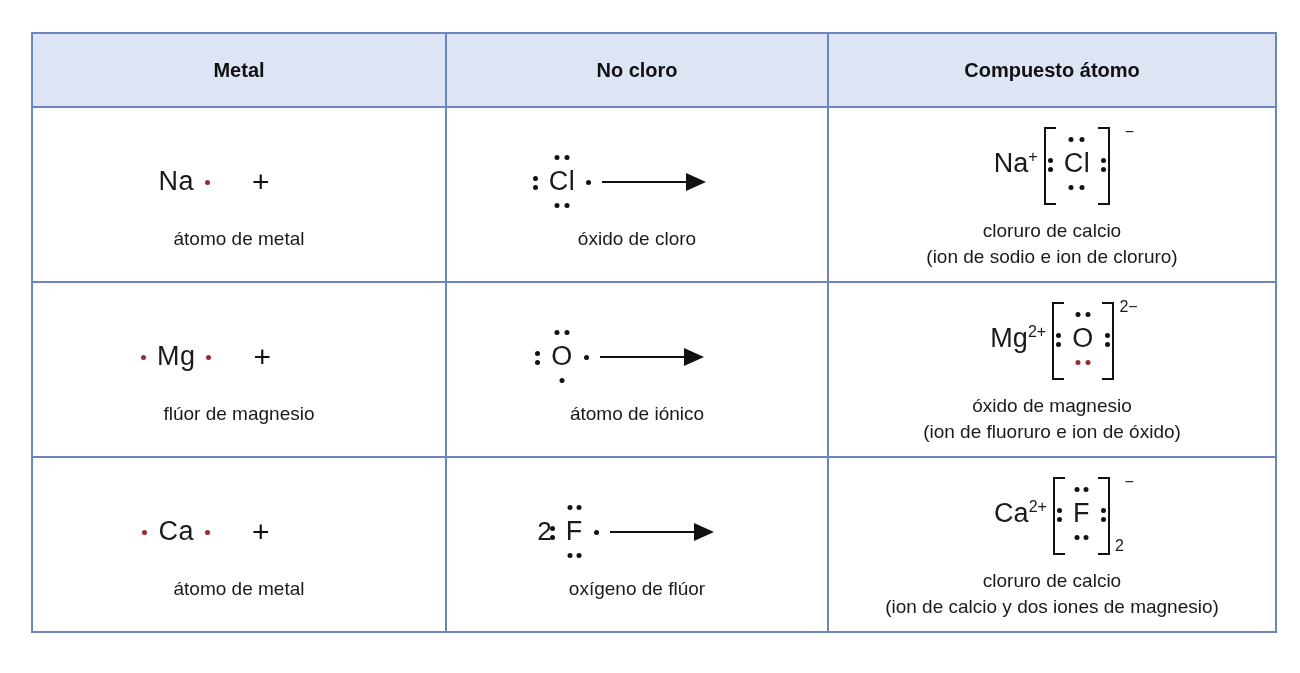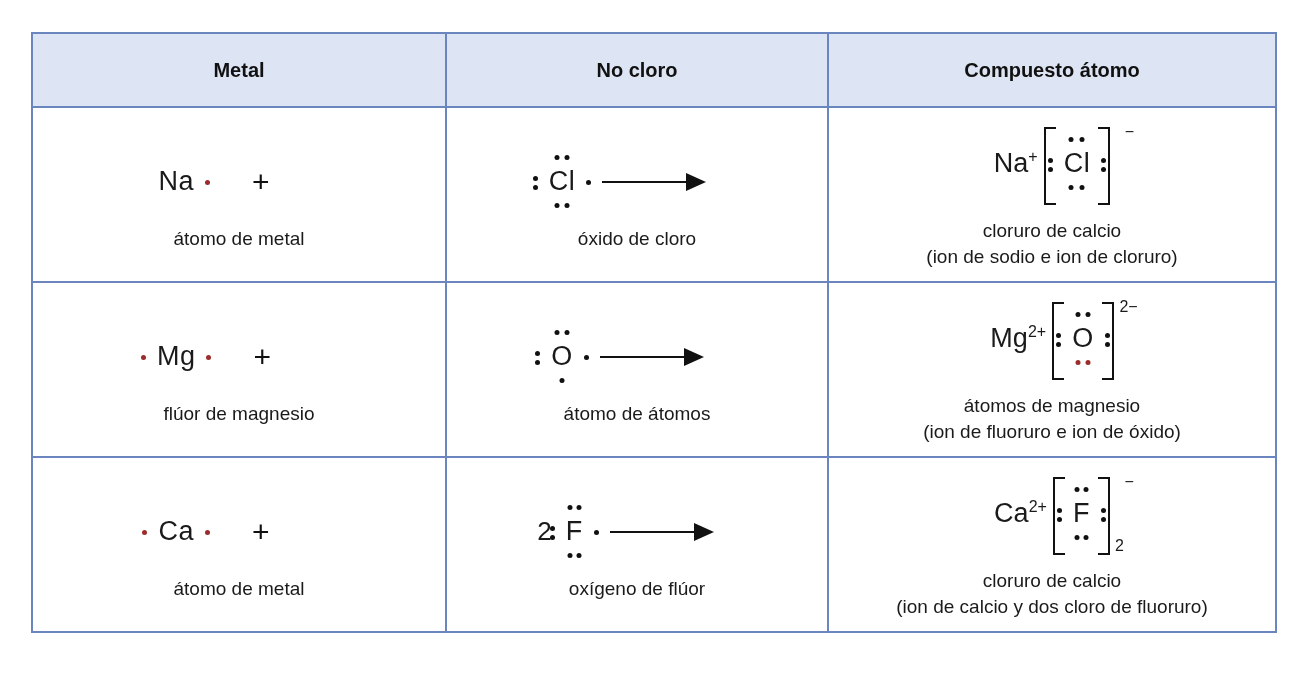--- a/index.html
+++ b/index.html
@@ -360,21 +360,21 @@
                   <span class="dot d-right-m"></span>
                 </span>
               </div>
               <div class="arrow-cellwrap">
                 <span class="arrow">
                   <span class="shaft"></span>
                     <span class="head"></span>
                 </span>
               </div>
             </div>
-            <div class="caption">átomo de átomos</div>
+            <div class="caption">átomo de iónico</div>
           </div>
         </td>
 
         <td>
           <div class="comp-cell">
             <div class="prod-wrap">
               <span class="ion-line">
                 <span class="cation"><span>Mg</span><span class="sup">2+</span></span>
                 <span class="brackets">
                   <span class="lewis">
@@ -385,21 +385,21 @@
                     <span class="dot red d-bot-r"></span>
                     <span class="dot d-left-t"></span>
                     <span class="dot d-left-b"></span>
                     <span class="dot d-right-t"></span>
                     <span class="dot d-right-b"></span>
                   </span>
                   <span class="charge-out">2−</span>
                 </span>
               </span>
             </div>
-            <div class="caption comp-caption">átomos de magnesio</div>
+            <div class="caption comp-caption">óxido de magnesio</div>
             <div class="caption">(ion de fluoruro e ion de óxido)</div>
           </div>
         </td>
       </tr>
 
       <tr>
         <td>
           <div class="cell">
             <div class="struct-row">
               <span class="lewis">
@@ -456,20 +456,20 @@
                     <span class="dot d-left-b"></span>
                     <span class="dot d-right-t"></span>
                     <span class="dot d-right-b"></span>
                   </span>
                   <span class="charge-out">−</span>
                   <span class="charge-out low">2</span>
                 </span>
               </span>
             </div>
             <div class="caption comp-caption">cloruro de calcio</div>
-            <div class="caption">(ion de calcio y dos cloro de fluoruro)</div>
+            <div class="caption">(ion de calcio y dos iones de magnesio)</div>
           </div>
         </td>
       </tr>
 
     </tbody>
   </table>
 </div>
 
 </body></html>

